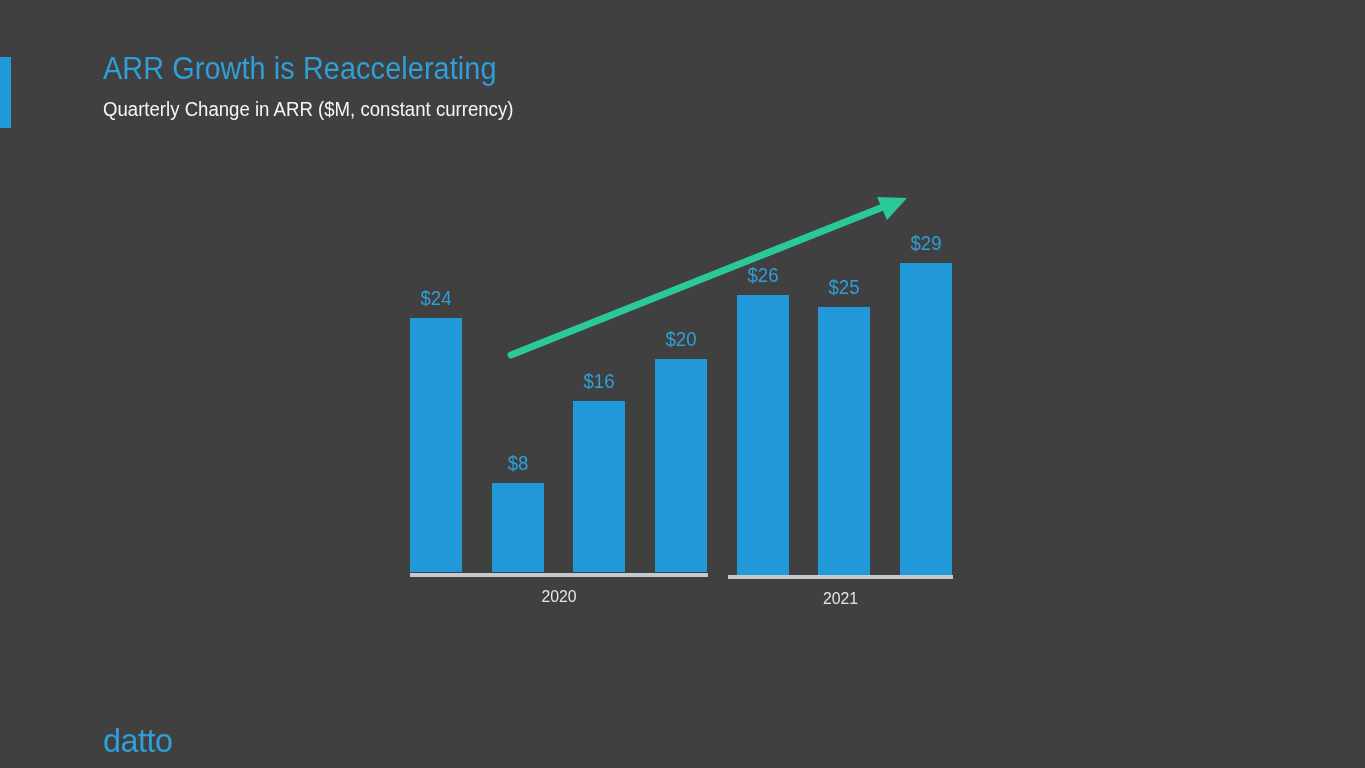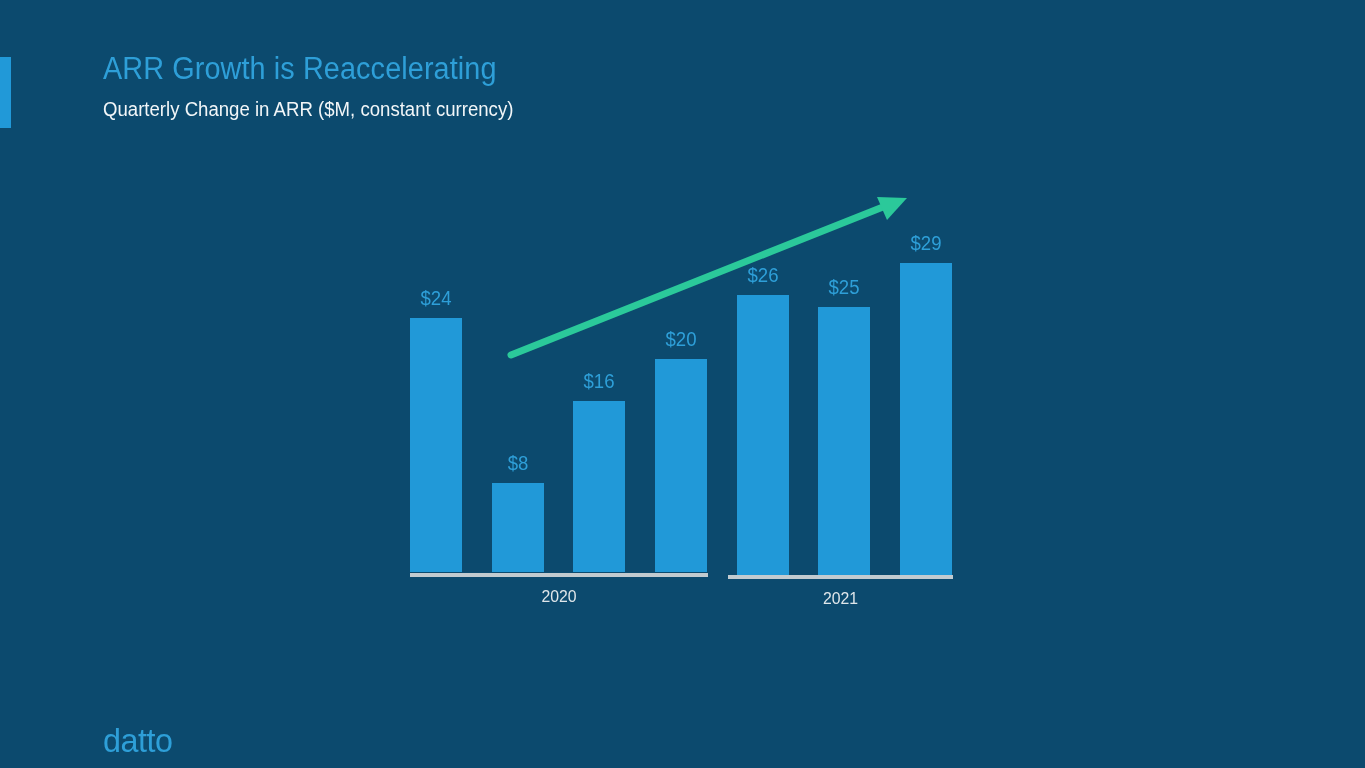--- a/index.html
+++ b/index.html
@@ -13,21 +13,21 @@
     overflow: hidden;
     background: #04293c;
     font-family: "Liberation Sans", sans-serif;
     position: relative;
   }
   #slide {
     position: absolute;
     left: 0; top: 0;
     width: 1365px;
     height: 768px;
-    background: #0c4a6e;
+    background: #404040;
     overflow: hidden;
   }
 
   
   .accent-bar {
     position: absolute;
     left: 0px;
     top: 57px;
     width: 11px;
     height: 71px;

